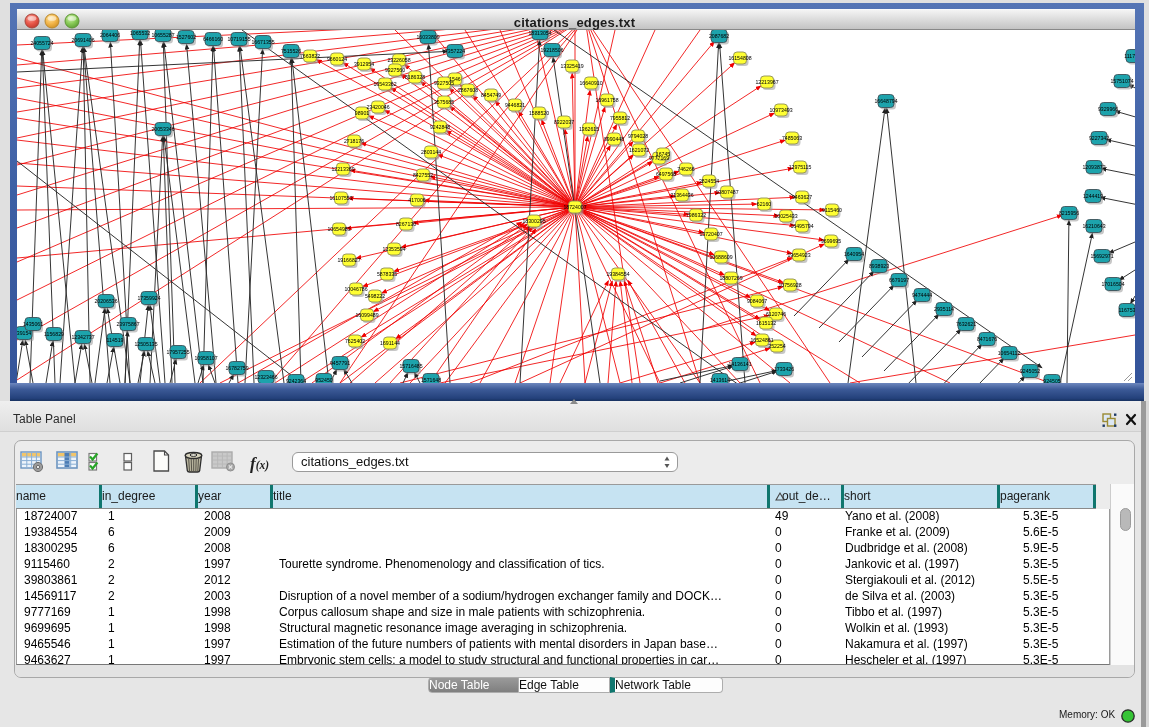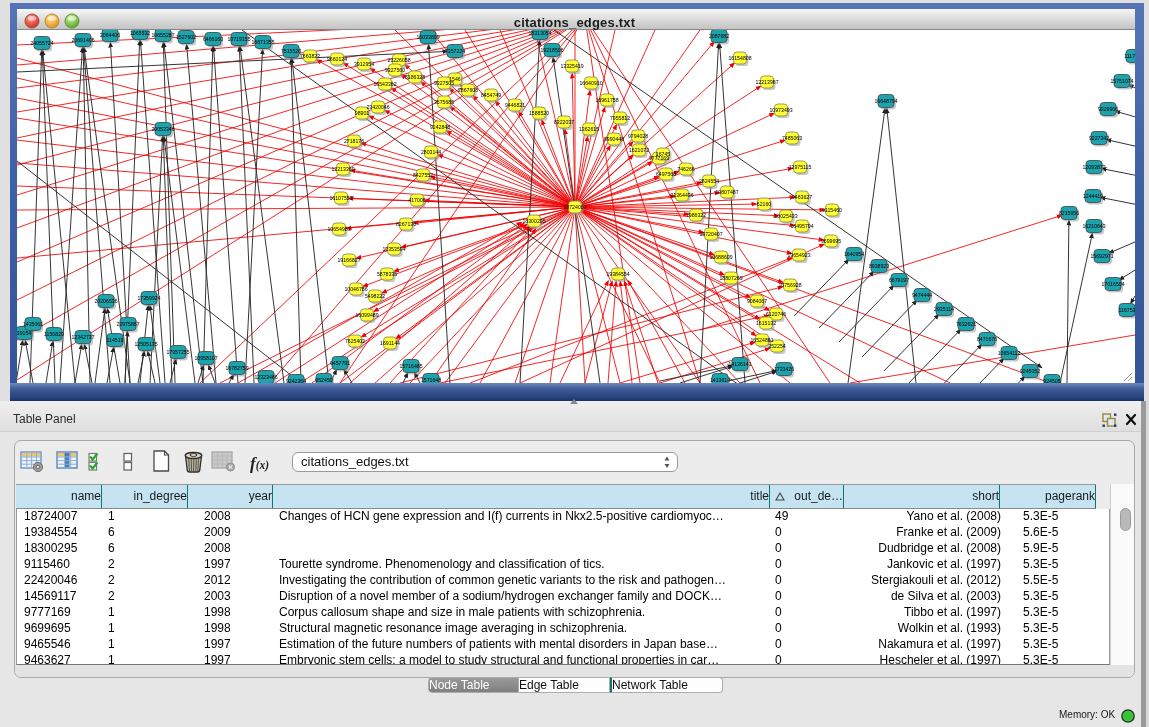--- a/index.html
+++ b/index.html
@@ -11,35 +11,35 @@
 #frameB{left:10px;top:383px;width:1134px;height:18px;background:linear-gradient(#6d87be,#3c5a97 35%,#24417b 85%,#17315f)}
 #tbar{left:17px;top:9px;width:1118px;height:21px;background:linear-gradient(#f4f4f4,#d9d9d9 55%,#c3c3c3);border-bottom:1px solid #888;border-top:1px solid #fafafa}
 #title{left:0;top:15px;width:1149px;text-align:center;font-size:13px;font-weight:bold;color:#1c1c1c;letter-spacing:.2px}
 #g{position:absolute;left:17px;top:30px}
 #panel{left:0;top:401px;width:1149px;height:326px;background:#e6e6e6}
 #phead{left:0;top:401px;width:1149px;height:31px;background:linear-gradient(#efefef,#dfdfdf);border-bottom:1px solid #cfcfcf}
 #ptitle{left:13px;top:412px;font-size:12px;color:#2b2b2b}
 #card{left:14px;top:440px;width:1121px;height:238px;background:#ececec;border:1px solid #a8a8a8;border-radius:7px}
 #combo{left:292px;top:452px;width:386px;height:20px;background:#fff;border:1px solid #9a9a9a;border-radius:6px;font-size:13px;color:#111;line-height:18px;padding-left:8px}
 #thead{left:16px;top:484px;width:1080px;height:25px;background:#c6e3f2;border-top:1px solid #9a9a9a;border-bottom:1px solid #8a8a8a;font-size:12px;color:#1a1a1a}
-#thead .hc{position:absolute;top:0;height:23px;line-height:23px;text-align:right;border-right:1px solid #0f766e}
+#thead .hc{position:absolute;top:0;height:23px;line-height:23px;text-align:left;border-right:3px solid #0f766e}
 #tbody{left:16px;top:509px;width:1094px;height:156px;background:#fff;border-left:1px solid #9a9a9a;border-right:1px solid #9a9a9a;border-bottom:1px solid #777;overflow:hidden}
 .tr{position:relative;height:16px;font-size:12px;color:#000;white-space:nowrap}
 .tr div{position:absolute;top:0;height:16px;line-height:15px;overflow:hidden}
 .c0{left:7px;width:90px}.c1{left:91px;width:90px}.c2{left:187px;width:80px}
 .c3{left:262px;width:490px}.c4{left:758px;width:70px}
-.c5{left:828px;width:156px;text-align:right}.c6{left:1006px;width:88px}
+.c5{left:828px;width:156px;text-align:left}.c6{left:1006px;width:88px}
 #scroll{left:1110px;top:484px;width:24px;height:181px;background:#fafafa;border-left:1px solid #ccc}
 #thumb{left:1120px;top:508px;width:11px;height:23px;background:#b9b9b9;border:1px solid #9b9b9b;border-radius:6px}
 #foot{left:15px;top:665px;width:1119px;height:12px;background:#e3e3e3;border-bottom-left-radius:7px;border-bottom-right-radius:7px}
 #tabs{left:428px;top:677px;height:16px;font-size:12px}
 .tab{position:absolute;top:0;height:16px;line-height:15px;text-align:left;border:1px solid #adadad}
 #tab1{left:0;width:91px;background:linear-gradient(#9a9a9a,#7f7f7f);color:#fff;border-top-left-radius:4px;border-bottom-left-radius:4px}
 #tab2{left:91px;width:91px;background:#fdfdfd;color:#111;border-left:none}
-#tab3{left:182px;width:113px;background:#fdfdfd;color:#111;border-left:2px solid #0f766e;border-top-right-radius:4px;border-bottom-right-radius:4px}
+#tab3{left:182px;width:113px;background:#fdfdfd;color:#111;border-left:5px solid #0f766e;border-top-right-radius:4px;border-bottom-right-radius:4px}
 #mem{left:1059px;top:709px;font-size:10px;color:#1a1a1a}
 #edgeR{left:1141px;top:401px;width:5px;height:326px;background:#9a9a9a}
 #edgeR2{left:1146px;top:401px;width:3px;height:326px;background:#d8d8d8}
 #ic{position:absolute;left:0;top:0;pointer-events:none}
 </style></head><body>
 <div id="root">
     <div class="abs" id="deskT"></div>
     <div class="abs" id="deskL"></div>
     <div class="abs" id="deskR"></div>
     <div class="abs" id="frame"></div>
@@ -697,33 +697,32 @@
       </g>
     </svg>
     <div class="abs" id="title">citations_edges.txt</div>
     <div class="abs" id="panel"></div>
     <div class="abs" id="phead"></div>
     <div class="abs" id="ptitle">Table Panel</div>
     <div class="abs" id="card"></div>
     <div class="abs" id="combo">citations_edges.txt</div>
     <div class="abs" id="thead">
       <div class="hc" style="left:0px;width:86px">name</div>
-      <div class="hc" style="left:76px;width:96px">in_degree</div>
+      <div class="hc" style="left:86px;width:96px">in_degree</div>
       <div class="hc" style="left:182px;width:75px">year</div>
       <div class="hc" style="left:257px;width:497px">title</div>
       <div class="hc" style="left:754px;width:74px">  out_de…</div>
       <div class="hc" style="left:828px;width:156px">short</div>
       <div class="hc" style="left:984px;width:96px">pagerank</div>
     </div>
     <div class="abs" id="tbody">
       <div class="tr">
         <div class="c0">18724007</div>
         <div class="c1">1</div>
         <div class="c2">2008</div>
-        <div class="c3">Changes of HCN gene expression and I(f) currents in Nkx2.5-positive cardiomyoc…</div>
         <div class="c4">49</div>
         <div class="c5">Yano et al. (2008)</div>
         <div class="c6">5.3E-5</div>
       </div>
       <div class="tr">
         <div class="c0">19384554</div>
         <div class="c1">6</div>
         <div class="c2">2009</div>
         <div class="c4">0</div>
         <div class="c5">Franke et al. (2009)</div>
@@ -740,24 +739,23 @@
       <div class="tr">
         <div class="c0">9115460</div>
         <div class="c1">2</div>
         <div class="c2">1997</div>
         <div class="c3">Tourette syndrome. Phenomenology and classification of tics.</div>
         <div class="c4">0</div>
         <div class="c5">Jankovic et al. (1997)</div>
         <div class="c6">5.3E-5</div>
       </div>
       <div class="tr">
-        <div class="c0">22420046</div>
+        <div class="c0">39803861</div>
         <div class="c1">2</div>
         <div class="c2">2012</div>
-        <div class="c3">Investigating the contribution of common genetic variants to the risk and pathogen…</div>
         <div class="c4">0</div>
         <div class="c5">Stergiakouli et al. (2012)</div>
         <div class="c6">5.5E-5</div>
       </div>
       <div class="tr">
         <div class="c0">14569117</div>
         <div class="c1">2</div>
         <div class="c2">2003</div>
         <div class="c3">Disruption of a novel member of a sodium/hydrogen exchanger family and DOCK…</div>
         <div class="c4">0</div>

